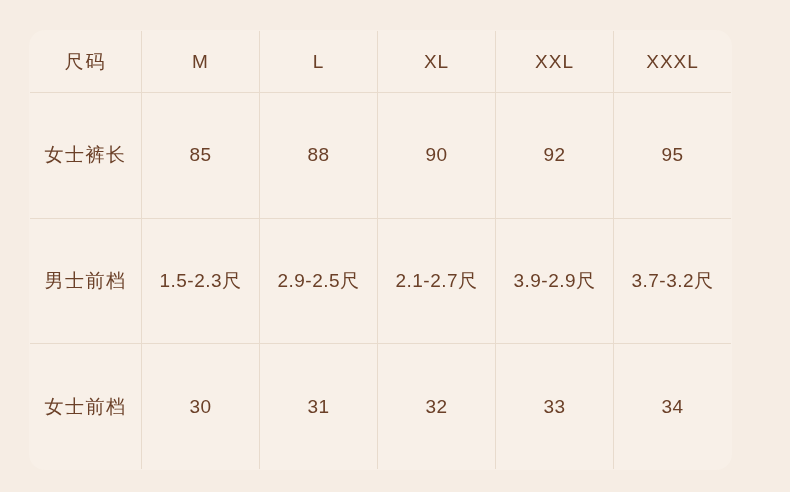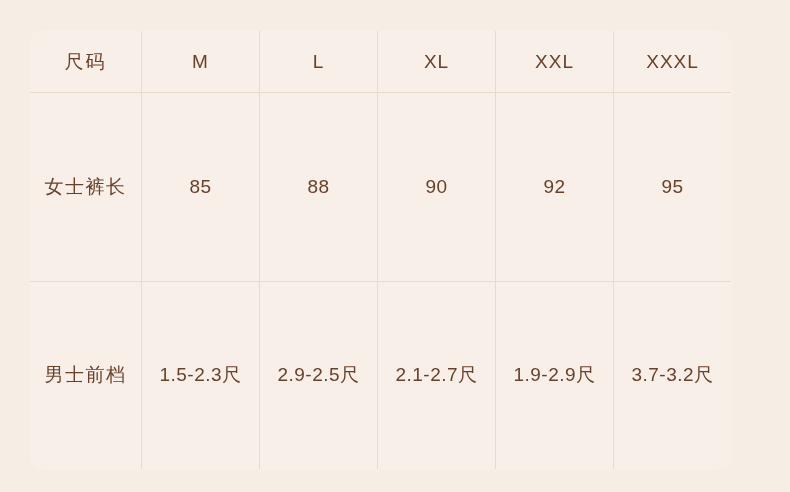--- a/index.html
+++ b/index.html
@@ -113,18 +113,26 @@
         <td>88</td>
         <td>90</td>
         <td>92</td>
         <td>95</td>
       </tr>
       <tr>
         <td class="label-cell">男士前档</td>
         <td>1.5-2.3尺</td>
         <td>2.9-2.5尺</td>
         <td>2.1-2.7尺</td>
-        <td>1.9-2.9尺</td>
+        <td>3.9-2.9尺</td>
         <td>3.7-3.2尺</td>
+      </tr>
+      <tr>
+        <td class="label-cell">女士前档</td>
+        <td>30</td>
+        <td>31</td>
+        <td>32</td>
+        <td>33</td>
+        <td>34</td>
       </tr>
     </tbody>
   </table>
 </div>
 
 </body></html>

